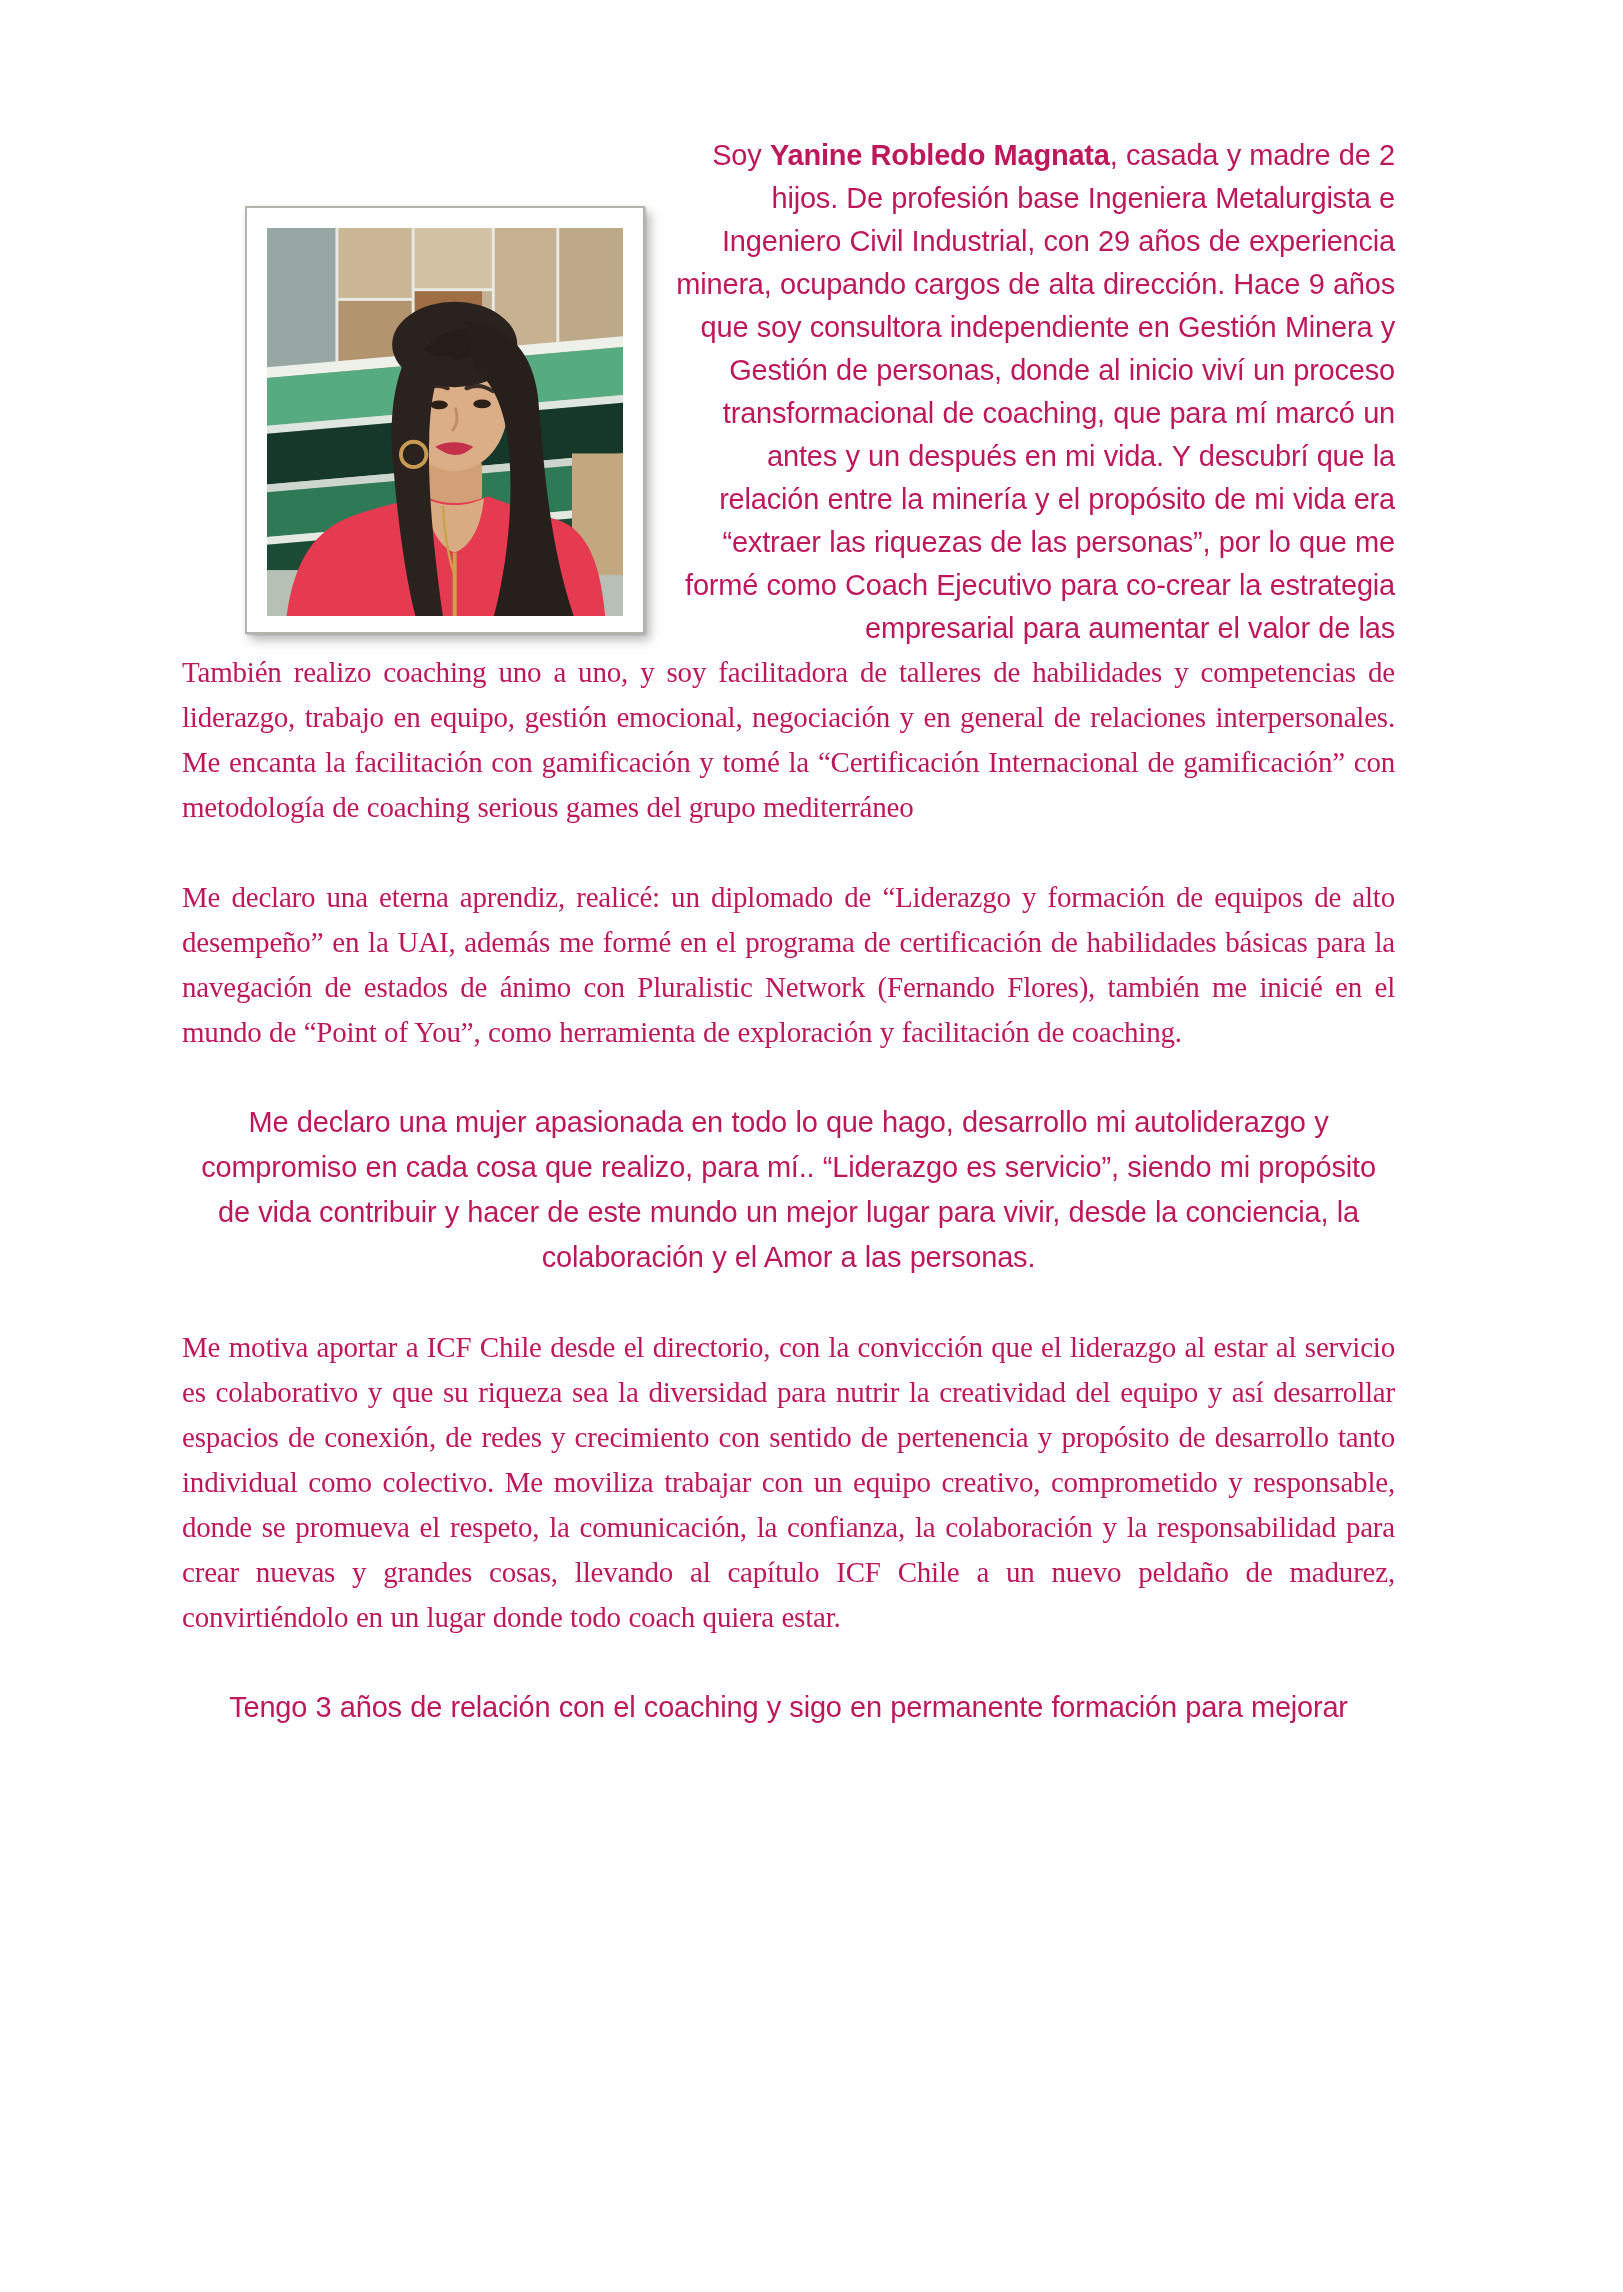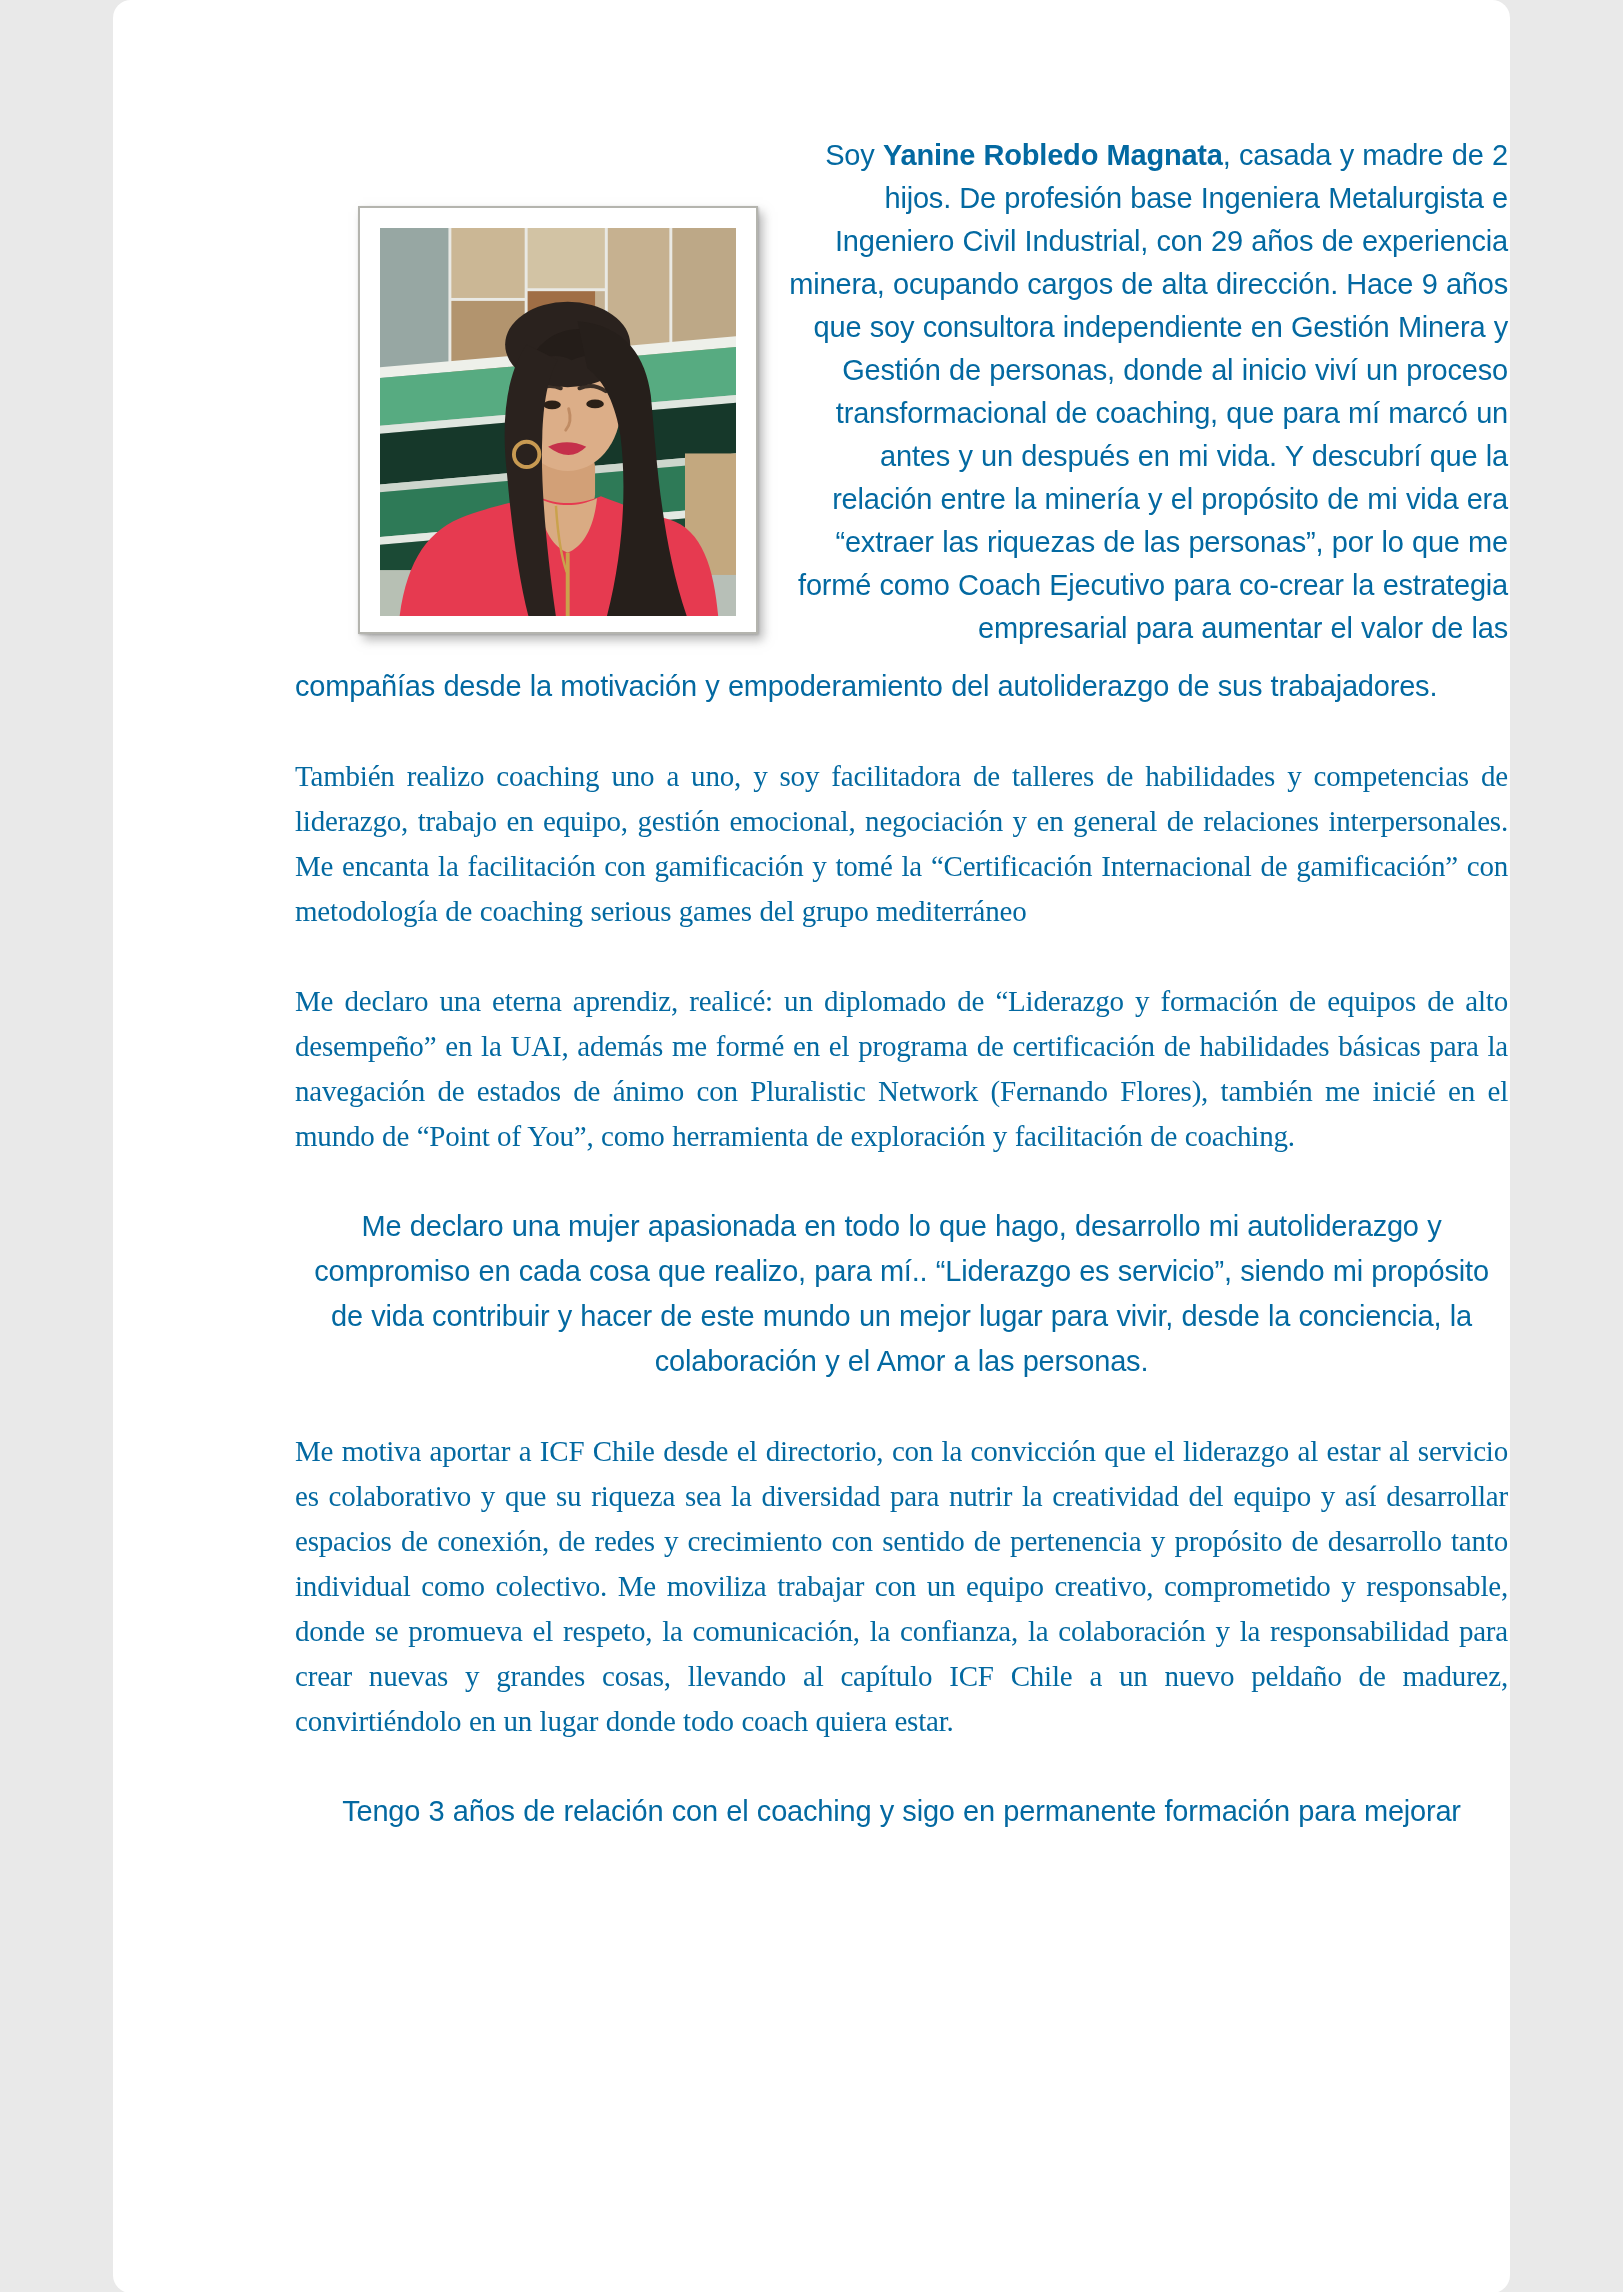--- a/index.html
+++ b/index.html
@@ -1,24 +1,23 @@
 <!DOCTYPE html>
 <html><head>
 <meta charset="utf-8">
 <style>
   html,body{margin:0;padding:0;background:#e9e9e9;}
   .page{
     position:relative;
-    width:1397px;height:2293px;
+    width:1623px;height:2293px;
     margin:0 auto;
     background:#ffffff;
     font-family:"Liberation Sans","DejaVu Sans",sans-serif;
-    color:#0369a1;
+    color:#be185d;
     overflow:hidden;
-    border-radius:18px;
   }
   .content{
     position:absolute;
     left:182px;top:134px;
     width:1213px;
   }
   .intro-grid{
     display:grid;
     grid-template-columns:490px 723px;
     min-height:515px;
@@ -124,21 +123,20 @@
             </svg>
           </div>
         </figure>
       </div>
 
       <p class="intro-text">
         <span>Soy </span><b>Yanine Robledo Magnata</b><span>, casada y madre de 2 hijos. De profesión base Ingeniera Metalurgista e Ingeniero Civil Industrial, con 29 años de experiencia minera, ocupando cargos de alta dirección. Hace 9 años que soy consultora independiente en Gestión Minera y Gestión de personas, donde al inicio viví un proceso transformacional de coaching, que para mí marcó un antes y un después en mi vida. Y descubrí que la relación entre la minería y el propósito de mi vida era “extraer las riquezas de las personas”, por lo que me formé como Coach Ejecutivo para co-crear la estrategia empresarial para aumentar el valor de las</span>
       </p>
     </div>
 
-    <p class="intro-continuation">compañías desde la motivación y empoderamiento del autoliderazgo de sus trabajadores.</p>
 
     <p class="justify">También realizo coaching uno a uno, y soy facilitadora de talleres de habilidades y competencias de liderazgo, trabajo en equipo, gestión emocional, negociación y en general de relaciones interpersonales. Me encanta la facilitación con gamificación y tomé la “Certificación Internacional de gamificación” con metodología de coaching serious games del grupo mediterráneo</p>
 
     <p class="justify">Me declaro una eterna aprendiz, realicé: un diplomado de “Liderazgo y formación de equipos de alto desempeño” en la UAI, además me formé en el programa de certificación de habilidades básicas para la navegación de estados de ánimo con Pluralistic Network (Fernando Flores), también me inicié en el mundo de “Point of You”, como herramienta de exploración y facilitación de coaching.</p>
 
     <p class="left">Me declaro una mujer apasionada en todo lo que hago, desarrollo mi autoliderazgo y compromiso en cada cosa que realizo, para mí.. “Liderazgo es servicio”, siendo mi propósito de vida contribuir y hacer de este mundo un mejor lugar para vivir, desde la conciencia, la colaboración y el Amor a las personas.</p>
 
     <p class="justify">Me motiva aportar a ICF Chile desde el directorio, con la convicción que el liderazgo al estar al servicio es colaborativo y que su riqueza sea la diversidad para nutrir la creatividad del equipo y así desarrollar espacios de conexión, de redes y crecimiento con sentido de pertenencia y propósito de desarrollo tanto individual como colectivo. Me moviliza trabajar con un equipo creativo, comprometido y responsable, donde se promueva el respeto, la comunicación, la confianza, la colaboración y la responsabilidad para crear nuevas y grandes cosas, llevando al capítulo ICF Chile a un nuevo peldaño de madurez, convirtiéndolo en un lugar donde todo coach quiera estar.</p>
 
     <p class="left last">Tengo 3 años de relación con el coaching y sigo en permanente formación para mejorar</p>

